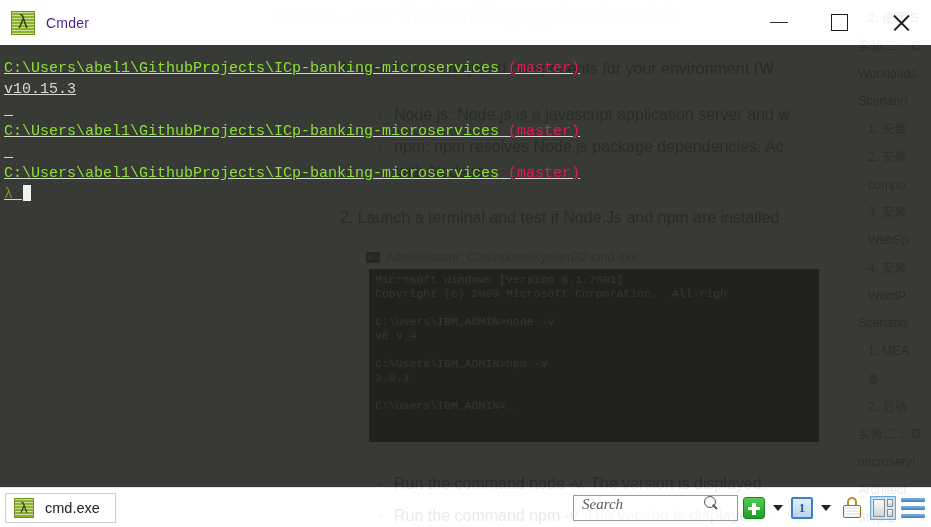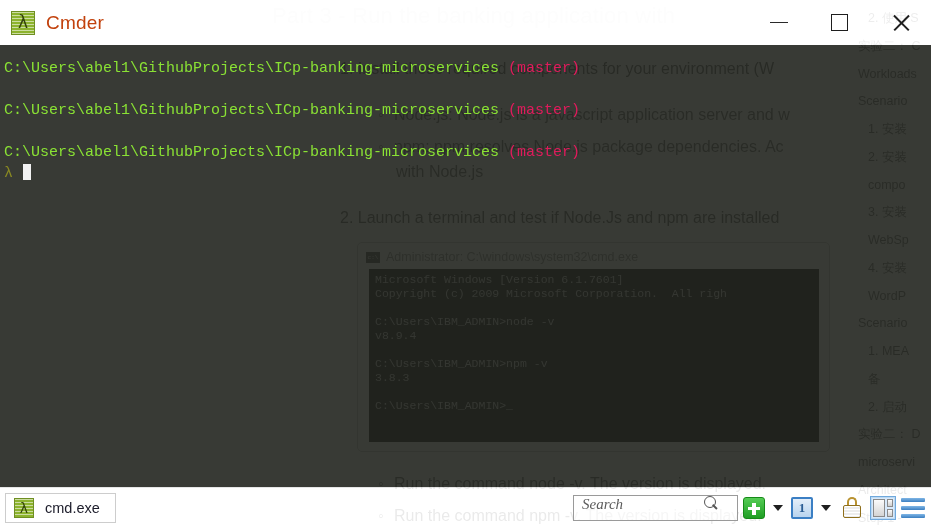--- a/index.html
+++ b/index.html
@@ -73,21 +73,21 @@
     width:24px; height:24px; position:relative; flex:0 0 auto;
     background:#8db32e;
     border:1px solid #6f8f22;
     background-image:repeating-linear-gradient(
         to bottom, rgba(255,255,255,.55) 0 1px, rgba(0,0,0,0) 1px 3px);
   }
   .lambda-ico span{
     position:absolute; inset:0; display:flex; align-items:center; justify-content:center;
     font-family:"DejaVu Sans", sans-serif; font-size:17px; color:#33430a; line-height:1;
   }
-  #title-text{ font-size:19px; color:#c2410c; letter-spacing:.2px; }
+  #title-text{ font-size:14px; color:#4c1d95; letter-spacing:.2px; }
   #title-spacer{ flex:1 1 auto; }
   #win-btns{ display:flex; align-items:center; height:45px; }
   .win-btn{
     width:61px; height:45px; display:flex; align-items:center; justify-content:center;
     position:relative;
   }
   .wb-min{ width:18px; height:1.6px; background:#2a2a2a; }
   .wb-max{ width:17px; height:17px; border:1.6px solid #1e1e1e; }
   .wb-close{ width:20px; height:20px; position:relative; }
   .wb-close:before,.wb-close:after{
@@ -100,21 +100,21 @@
   
   #terminal{
     position:absolute; left:0; top:45px; width:931px; height:442px;
     background:rgba(34,37,31,.90);
     font-family:"Liberation Mono", monospace;
     font-size:15px; line-height:21px;
     padding:13px 0 0 4px;
     color:#d6d6d6;
     overflow:hidden;
   }
-  .t-line{ white-space:pre; height:21px; }
+  .t-line{ white-space:pre; height:21px;text-decoration:underline; }
   .t-path{ color:#8ae234; }
   .t-branch{ color:#e01b5c; }
   .t-lambda{ color:#8a8a22; }
   .t-out{ color:#d8d8d8; }
   .t-cmd{ color:#eaeaea; }
   #cursor{
     display:inline-block; width:8px; height:16px; background:#f2f2f2;
     vertical-align:-3px; margin-left:1px;
   }
 
@@ -276,20 +276,21 @@
           <i class="wb-max"></i>
         </div>
       <div class="win-btn">
           <i class="wb-close"></i>
         </div>
     </div>
   </div>
 
   <div id="terminal">
       <div class="t-line"><span class="t-path">C:\Users\abel1\GithubProjects\ICp-banking-microservices</span><span> </span><span class="t-branch">(master)</span></div>
+      <div class="t-line"><span class="t-out">v10.15.3</span></div>
       <div class="t-line">&nbsp;</div>
       <div class="t-line"><span class="t-path">C:\Users\abel1\GithubProjects\ICp-banking-microservices</span><span> </span><span class="t-branch">(master)</span></div>
       <div class="t-line">&nbsp;</div>
       <div class="t-line"><span class="t-path">C:\Users\abel1\GithubProjects\ICp-banking-microservices</span><span> </span><span class="t-branch">(master)</span></div>
       <div class="t-line"><span class="t-lambda">λ </span><span id="cursor"></span></div>
     </div>
 
   <div id="statusbar">
     <div id="tab-strip">
       <div class="tab">

